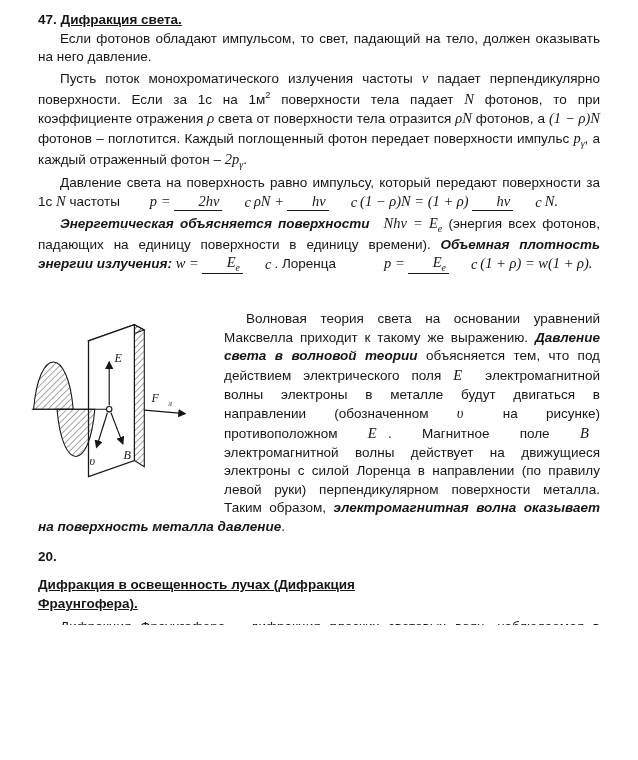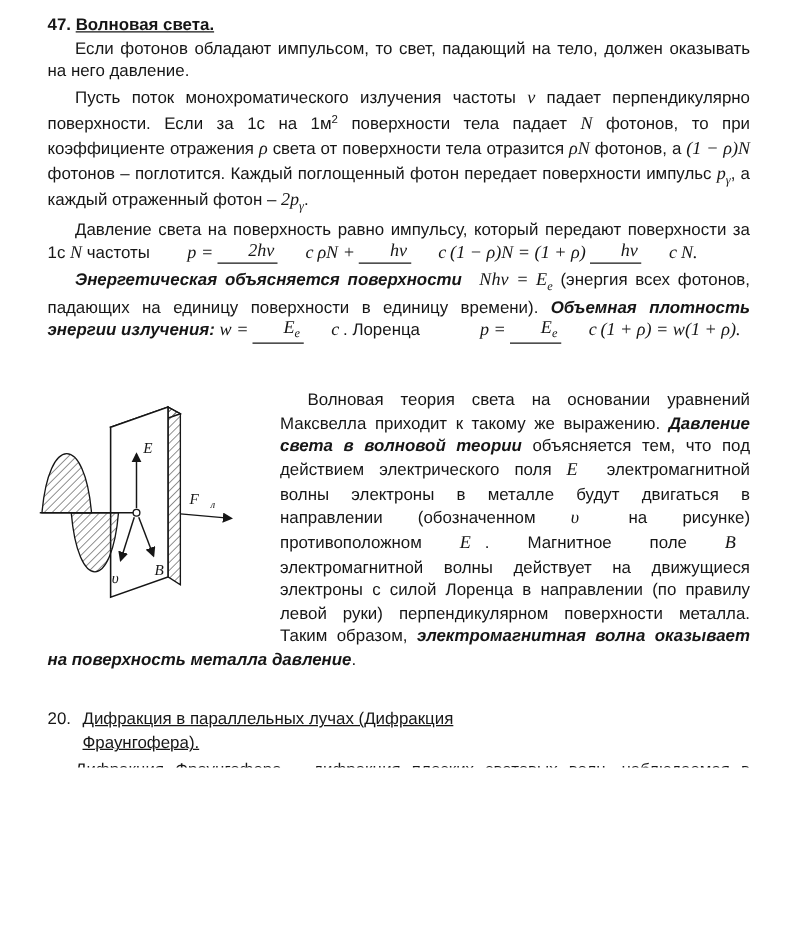--- a/index.html
+++ b/index.html
@@ -19,34 +19,34 @@
   .frac .fn { border-bottom:1px solid #161616; padding:0 3px; }
   .formula { white-space:nowrap; }
   .gap1 { margin-left:30px; }
   .gap2 { margin-left:14px; }
   .gap3 { margin-left:48px; }
   .fig-label { font-weight:bold; margin:34px 0 12px 0; }
   .figwrap { line-height:1.37; text-align:justify; }
   .figwrap .firstline { text-indent:22px;margin-top:36px; }
   .fig { float:left; width:180px; margin:2px 14px 2px -8px; }
   .svgm { font-family:"Liberation Serif", serif; font-style:italic; font-size:13.5px; fill:#161616; }
-  .h20 { display:flex; font-weight:normal; margin-top:28px; line-height:1.42; }
+  .h20 { display:flex; font-weight:bold; margin-top:11px; line-height:1.42;flex-direction:column; }
   .h20 .num { flex:0 0 28px; }
   .h20 .ht { max-width:372px; text-decoration:underline; }
   .clip { height:7px; overflow:hidden; margin-top:4px; }
   .clip .para { margin:0; }
   .clearfix::after { content:""; display:block; clear:both; }
 </style>
 </head>
 <body>
 
 <div class="page">
 
 
-  <div class="h47"><span>47.</span> <span class="u">Волновая света.</span></div>
+  <div class="h47"><span>47.</span> <span class="u">Дифракция света.</span></div>
 
   <p class="para">Если фотонов обладают импульсом, то свет, падающий на тело, должен оказывать на него давление.</p>
 
   <p class="para"><span>Пусть поток монохроматического излучения частоты </span><span class="math">ν</span><span> падает перпендикулярно поверхности. Если за 1с на 1м</span><sup>2</sup><span> поверхности тела падает </span><span class="math">N</span><span> фотонов, то при коэффициенте отражения </span><span class="math">ρ</span><span> света от поверхности тела отразится </span><span class="math">ρN</span><span> фотонов, а </span><span class="math">(1 − ρ)N</span><span> фотонов – поглотится. Каждый поглощенный фотон передает поверхности импульс </span><span class="math"><span>p</span><sub>γ</sub></span><span>, а каждый отраженный фотон –  </span><span class="math"><span>2p</span><sub>γ</sub></span><span>.</span></p>
 
   <p class="para"><span>Давление света на поверхность равно импульсу, который передают поверхности за 1с </span><span class="math">N</span><span> частоты</span><span class="formula gap1"><span class="math">p =</span><span class="frac">
           <span class="fn">2hν</span>
           <span class="fd">c</span>
         </span><span class="math">ρN +</span><span class="frac">
           <span class="fn">hν</span>
@@ -89,20 +89,20 @@
       <text x="94" y="55" class="svgm">E⃗</text>
       <text x="66" y="170" class="svgm">υ⃗</text>
       <text x="104" y="163" class="svgm">B⃗</text>
       <text x="135" y="100" class="svgm"><tspan>F⃗</tspan><tspan dy="4" font-size="9.5">л</tspan></text>
     </svg>
     <div class="firstline"><span>Волновая теория света на основании уравнений Максвелла приходит к такому же выражению. </span><span class="bi">Давление света в волновой теории</span><span> объясняется тем, что под действием электрического поля </span><span class="math">E⃗</span><span> электромагнитной волны электроны в металле будут двигаться в направлении (обозначенном </span><span class="math">υ⃗</span><span> на рисунке) противоположном </span><span class="math">E⃗</span><span>. Магнитное поле </span><span class="math">B⃗</span><span> электромагнитной волны действует на движущиеся электроны с силой Лоренца в направлении (по правилу левой руки) перпендикулярном поверхности металла. Таким образом, </span><span class="bi">электромагнитная волна оказывает на поверхность металла давление</span><span>.</span></div>
   </div>
 
   <div class="h20">
       <span class="num">20.</span>
-      <span class="ht">Дифракция в параллельных лучах (Дифракция Фраунгофера).</span>
+      <span class="ht">Дифракция в освещенность лучах (Дифракция Фраунгофера).</span>
     </div>
 
   <div class="clip">
     <p class="para">Дифракция Фраунгофера – дифракция плоских световых волн, наблюдаемая в параллельных лучах.</p>
   </div>
 
 </div>
 
 </body></html>

